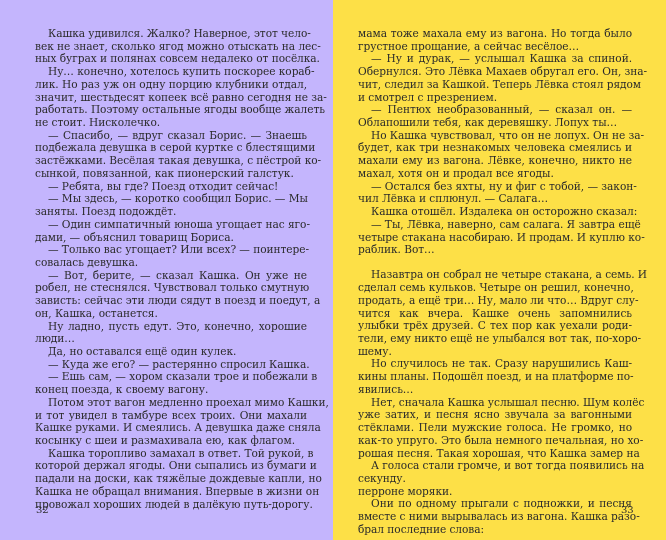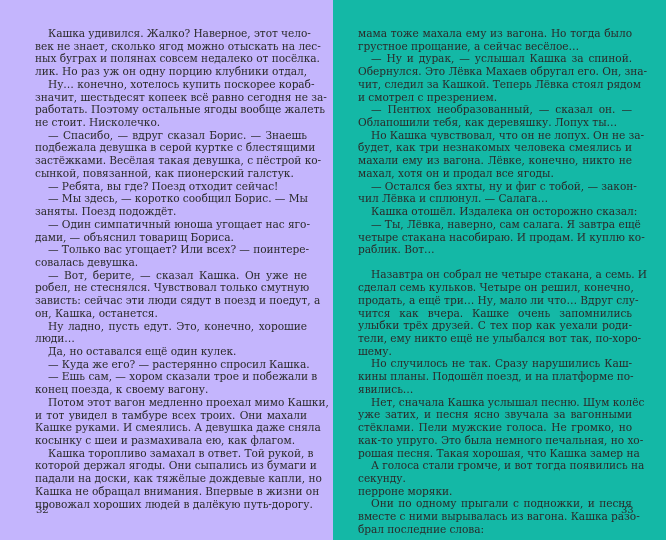--- a/index.html
+++ b/index.html
@@ -19,21 +19,21 @@
       position: absolute;
       inset: 0;
       background: #fdfdfd;
     }
     .page {
       position: absolute;
       top: 0;
       height: 540px;
     }
     .page-left { left: 0; width: 333px; background: #c4b5fd; }
-    .page-right { left: 333px; width: 333px; background: #14b8a6; }
+    .page-right { left: 333px; width: 333px; background: #fde047; }
     .text-block {
       position: absolute;
       top: 27px;
       font-size: 10.6px;
       line-height: 12.72px;
       letter-spacing: -0.05px;
       text-align: justify;
       hyphens: manual;
     }
     .page-left .text-block { left: 35px; width: 272px; }
@@ -60,22 +60,22 @@
   </style>
 </head>
 <body>
 
 <div class="spread">
   <div class="page page-left">
     <div class="text-block" id="left-text">
         <span class="line indent">Кашка удивился. Жалко? Наверное, этот чело-</span>
         <span class="line">век не знает, сколько ягод можно отыскать на лес-</span>
         <span class="line last">ных буграх и полянах совсем недалеко от посёлка.</span>
+        <span class="line indent">Ну… конечно, хотелось купить поскорее кораб-</span>
         <span class="line">лик. Но раз уж он одну порцию клубники отдал,</span>
-        <span class="line indent">Ну… конечно, хотелось купить поскорее кораб-</span>
         <span class="line">значит, шестьдесят копеек всё равно сегодня не за-</span>
         <span class="line">работать. Поэтому остальные ягоды вообще жалеть</span>
         <span class="line last">не стоит. Нисколечко.</span>
         <span class="line indent">— Спасибо, — вдруг сказал Борис. — Знаешь</span>
         <span class="line">подбежала девушка в серой куртке с блестящими</span>
         <span class="line">застёжками. Весёлая такая девушка, с пёстрой ко-</span>
         <span class="line last">сынкой, повязанной, как пионерский галстук.</span>
         <span class="line indent last">— Ребята, вы где? Поезд отходит сейчас!</span>
         <span class="line indent">— Мы здесь, — коротко сообщил Борис. — Мы</span>
         <span class="line last">заняты. Поезд подождёт.</span>

